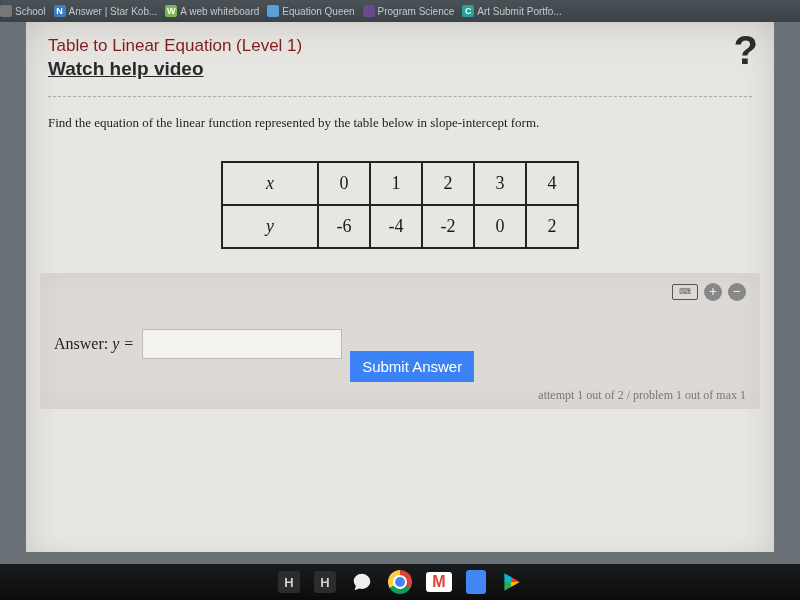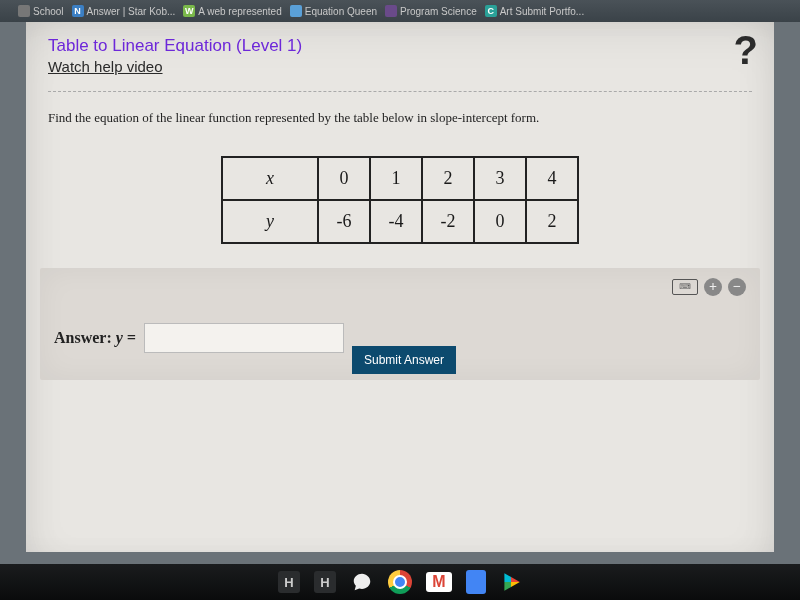--- a/index.html
+++ b/index.html
@@ -9,21 +9,21 @@
     width: 800px;
     height: 600px;
     overflow: hidden;
     position: relative;
   }
   .tab-bar {
     height: 22px;
     background: linear-gradient(#4a5258, #3a4248);
     display: flex;
     align-items: center;
-    padding: 0 18px;
+    padding: 0 0;
     font-size: 10px;
     color: #c8c8c8;
     font-family: Arial, sans-serif;
     gap: 8px;
   }
   .tab-item { white-space: nowrap; display: flex; align-items: center; gap: 3px; }
   .tab-favicon {
     width: 12px; height: 12px; border-radius: 2px;
     display: inline-flex; align-items: center; justify-content: center;
     font-size: 9px; font-weight: bold; color: #fff;
@@ -33,35 +33,35 @@
     background: #e8e6e2;
     min-height: 530px;
     padding: 14px 22px 0 22px;
     box-shadow: inset 0 20px 60px -30px rgba(0,0,0,0.15),
                 inset 20px 0 50px -30px rgba(0,0,0,0.12),
                 inset -20px 0 50px -30px rgba(0,0,0,0.12);
     position: relative;
   }
   .title-line {
     font-size: 17px;
-    color: #6d28d9;
+    color: #7f1d1d;
     font-family: 'Comic Sans MS', cursive, sans-serif;
     margin-bottom: 2px;
   }
   .timestamp {
     font-size: 14px;
     color: #555;
     font-family: 'Comic Sans MS', cursive, sans-serif;
     margin-bottom: 12px;
   }
   .help-link {
-    font-size: 15px;
+    font-size: 19px;
     color: #2a2a2a;
     font-family: 'Comic Sans MS', cursive, sans-serif;
-    font-weight: normal;
+    font-weight: bold;
     text-decoration: underline;
     margin-bottom: 10px;
     display: inline-block;
   }
   .divider {
     border: none;
     border-top: 1px dashed #aaa;
     margin: 6px 0 16px 0;
   }
   .prompt {
@@ -106,29 +106,29 @@
   }
   .circle-btn {
     width: 18px; height: 18px; border-radius: 50%;
     background: #888; color: #eee; display: inline-flex;
     align-items: center; justify-content: center; font-size: 14px;
     font-weight: bold; line-height: 1;
   }
   .answer-row {
     display: flex; align-items: center; gap: 8px;
   }
-  .answer-label { font-size: 16px; color: #222; font-weight: bold; }
+  .answer-label { font-size: 16px; color: #222; }
   .answer-label .yvar { font-style: italic; font-family: Georgia, serif; }
   .answer-input {
     width: 200px; height: 30px; border: 1px solid #bbb;
     background: #f4f2ee; font-size: 14px; padding: 0 6px;
   }
   .submit-btn {
-    background: #0c4a6e; color: #fff; border: none;
-    padding: 7px 12px; font-size: 12px; font-family: Arial, sans-serif;
+    background: #3b82f6; color: #fff; border: none;
+    padding: 7px 12px; font-size: 15px; font-family: Arial, sans-serif;
     cursor: pointer;
     margin-top: 44px;
   }
   .attempt-line {
     text-align: right; font-size: 12px; color: #777;
     margin-top: 6px; font-family: Georgia, serif;
   }
   .help-q {
     position: absolute;
     top: 6px; right: 16px;
@@ -179,21 +179,21 @@
   <div class="tab-item">
     <span class="tab-favicon" style="background:#777"></span>
     <span>School</span>
   </div>
   <div class="tab-item">
     <span class="tab-favicon" style="background:#3b7fc4">N</span>
     <span>Answer | Star Kob...</span>
   </div>
   <div class="tab-item">
     <span class="tab-favicon" style="background:#7ab84a">W</span>
-    <span>A web represented</span>
+    <span>A web whiteboard</span>
   </div>
   <div class="tab-item">
     <span class="tab-favicon" style="background:#5aa0d8"></span>
     <span>Equation Queen</span>
   </div>
   <div class="tab-item">
     <span class="tab-favicon" style="background:#6a4a8a"></span>
     <span>Program Science</span>
   </div>
   <div class="tab-item">
@@ -238,20 +238,21 @@
       <span class="circle-btn">+</span>
       <span class="circle-btn">−</span>
     </div>
     <div class="answer-row">
       <span class="answer-label">
         <span>Answer: </span><span class="yvar">y =</span>
       </span>
       <input class="answer-input" type="text" value="" style="">
       <button class="submit-btn">Submit Answer</button>
     </div>
+    <div class="attempt-line">attempt 1 out of 2 / problem 1 out of max 1</div>
   </div>
 </div>
 
 <div class="taskbar">
   <div class="tb-icon tb-h">H</div>
   <div class="tb-icon tb-h">H</div>
   <div class="tb-icon tb-chat">
     <svg width="22" height="22" viewBox="0 0 24 24">
         <path fill="#eee" d="M12 3C7 3 3 6.6 3 11c0 2 .9 3.8 2.3 5.2L4 21l5-2c1 .3 2 .5 3 .5 5 0 9-3.6 9-8S17 3 12 3z"></path>
       </svg>

